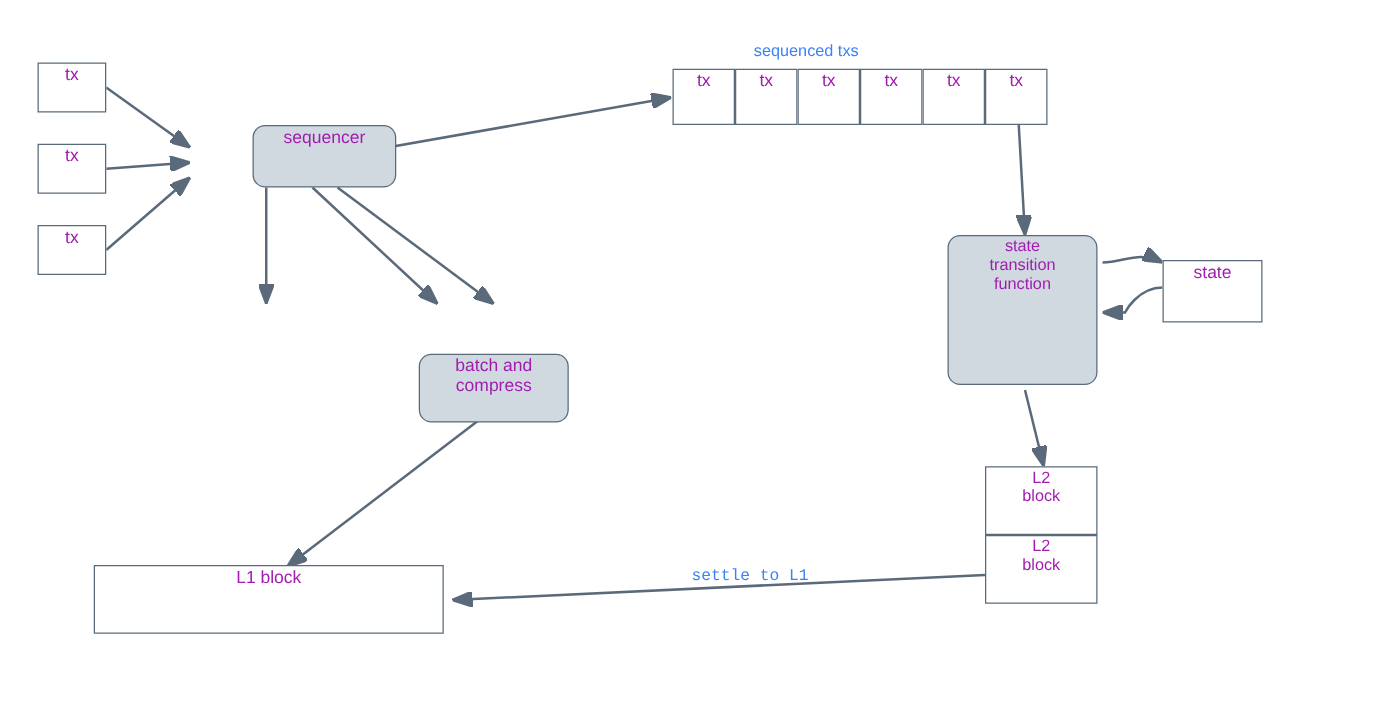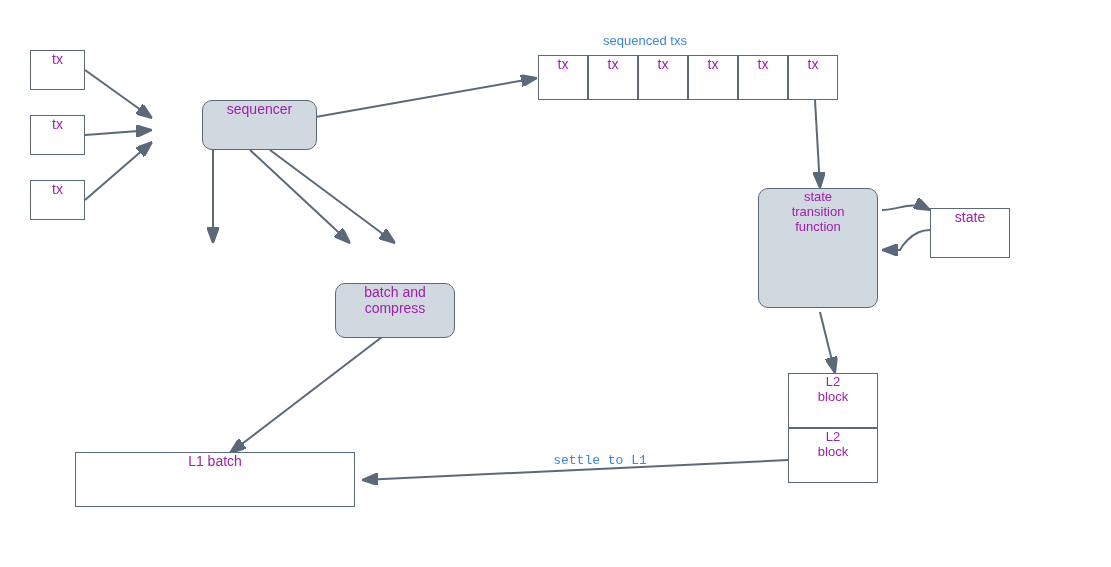--- a/index.html
+++ b/index.html
@@ -151,20 +151,20 @@
     <span style="white-space:pre-line; font-size:13px;">L2
 block</span>
   </div>
 
   <div class="box" style="left:788px;top:428px;width:90px;height:55px;">
     <span style="white-space:pre-line; font-size:13px;">L2
 block</span>
   </div>
 
   <div class="box" style="left:75px;top:452px;width:280px;height:55px;">
-    <span>L1 batch</span>
+    <span>L1 block</span>
   </div>
 
   <div class="label" style="left:540px;top:453px;width:120px;font-family:Liberation Mono, monospace;">
     <span>settle to L1</span>
   </div>
 
 </div>
 
 </body></html>

